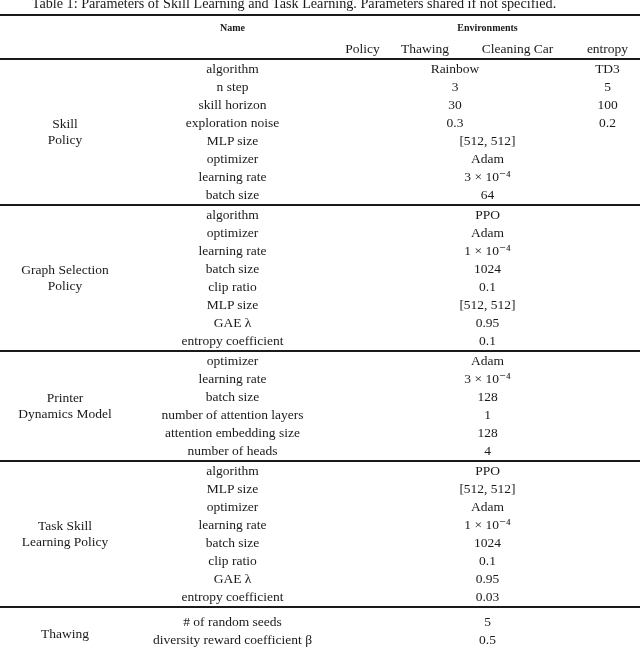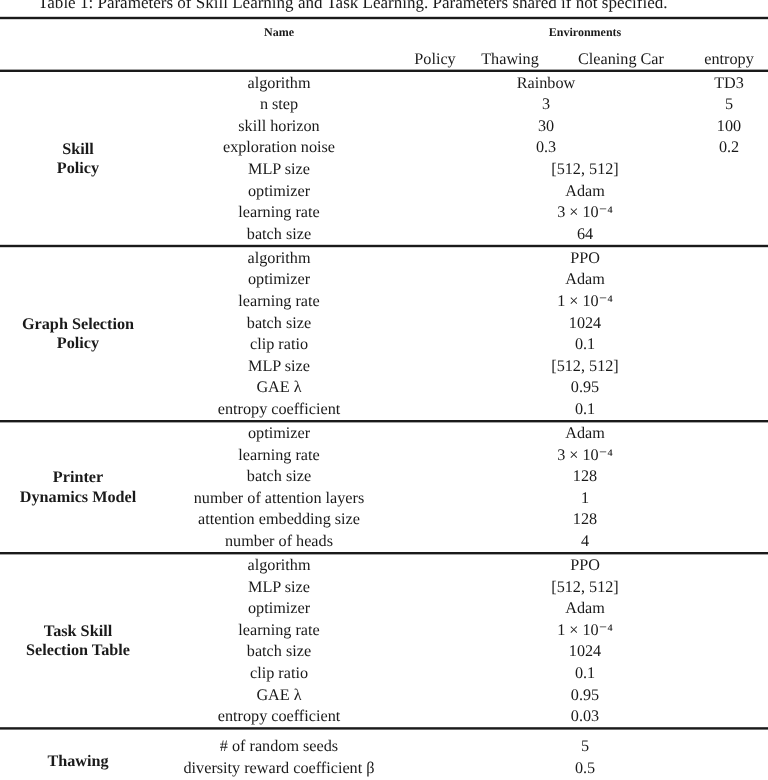--- a/index.html
+++ b/index.html
@@ -55,21 +55,20 @@
   th.bold {
     font-weight: bold;
     font-size: 10px;
   }
   td.group {
     vertical-align: middle;
     line-height: 16px;
   }
   td.group div {
     line-height: 16px;
-    font-weight: bold;
   }
   tbody[data-name="section-training"] tr:first-child td { padding-top: 5px; }
   tbody[data-name="section-training"] tr:last-child td { padding-bottom: 5px; }
 </style>
 </head>
 <body>
 
 <div class="caption-clip" data-name="table-caption-wrapper">
   <div class="caption-text" data-name="table-caption">Table 1: Parameters of Skill Learning and Task Learning. Parameters shared if not specified.</div>
 </div>
@@ -205,21 +204,21 @@
       </tr>
       <tr data-name="table-row">
         <td class="pname" data-name="param-name-cell">number of heads</td>
         <td colspan="4" class="val" data-name="value-cell-shared">4</td>
       </tr>
     </tbody>
     <tbody data-name="section-task-skill-selection-policy">
       <tr data-name="table-row">
         <td class="group" rowspan="8" data-name="group-label">
           <div data-name="group-label-line">Task Skill</div>
-          <div data-name="group-label-line">Selection Table</div>
+          <div data-name="group-label-line">Learning Policy</div>
         </td>
         <td class="pname" data-name="param-name-cell">algorithm</td>
         <td colspan="4" class="val" data-name="value-cell-shared">PPO</td>
       </tr>
       <tr data-name="table-row">
         <td class="pname" data-name="param-name-cell">MLP size</td>
         <td colspan="4" class="val" data-name="value-cell-shared">[512, 512]</td>
       </tr>
       <tr data-name="table-row">
         <td class="pname" data-name="param-name-cell">optimizer</td>

